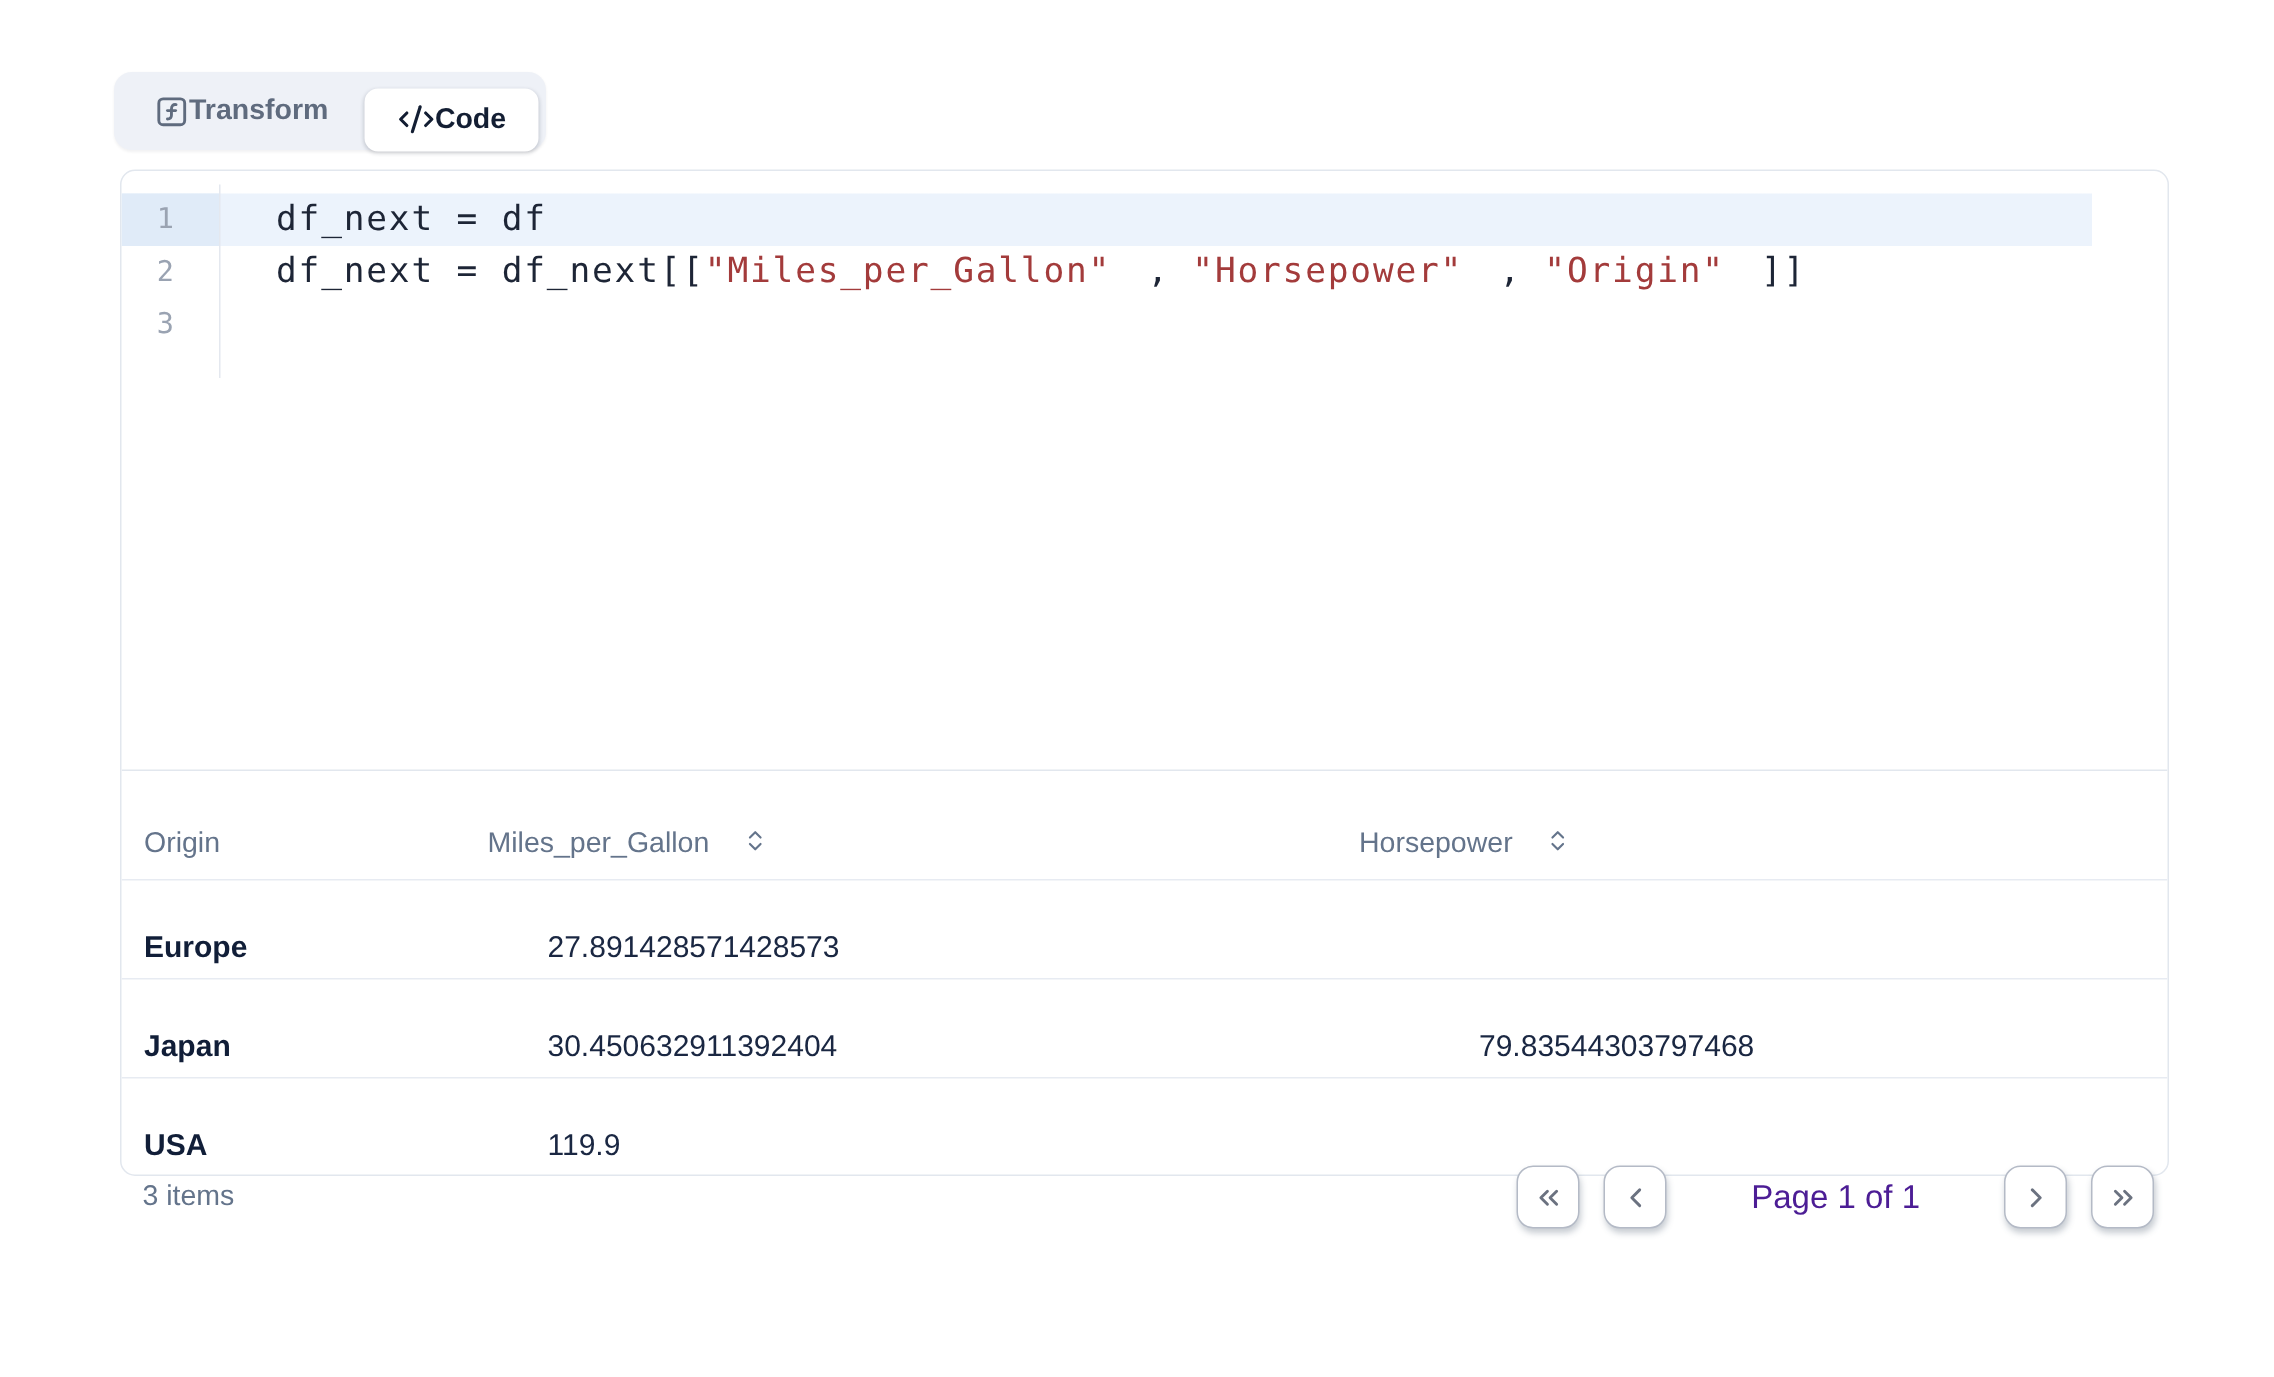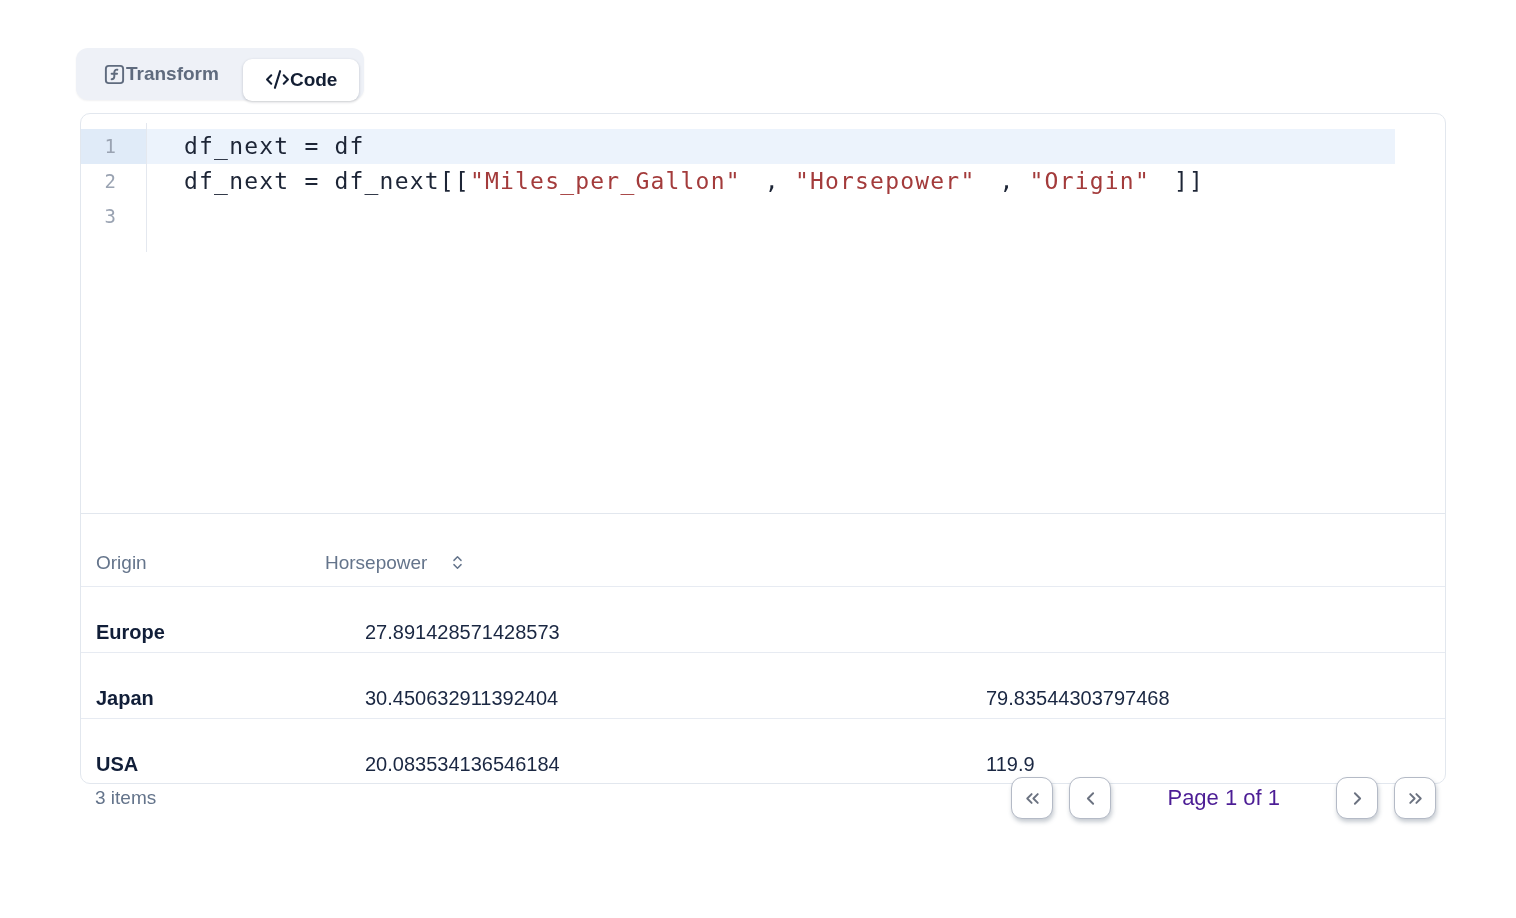--- a/index.html
+++ b/index.html
@@ -37,21 +37,21 @@
                       #ecf3fc calc(100% - 50px), rgba(0,0,0,0) calc(100% - 50px)); }
   .code-line.active .num { background:#e0ebf8; }
   .tok-string { color:#a33b3b; }
   .tok-plain  { color:#1d2536;margin-left:24px; }
 
   
   .thead { display:flex; height:73px; align-items:center;
            border-top:1px solid #e2e7ee; color:#64748b; font-size:19px; }
   .trow  { display:flex; height:66px; align-items:center;
            border-top:1px solid #e7ebf2; font-size:20px; color:#1a2742;gap:40px; }
-  .cell  { padding-left:15px; display:flex; align-items:center; gap:22px;margin-top:25px; }
+  .cell  { padding-left:15px; display:flex; align-items:flex-start; gap:22px;margin-top:25px; }
   .c0 { width:229px; flex:none; }
   .c1 { width:581px; flex:none; }
   .c2 { flex:1; }
   .trow .c0 { font-weight:700; color:#111e38; }
   .sort-icn { display:flex; align-items:center; color:#64748b; }
 
   
   .footer { position:absolute; left:80px; top:756px; width:1366px; height:84px;
             display:flex; align-items:center; justify-content:space-between; }
   .items-label { padding-left:15px; font-size:19px; color:#64748b; }
@@ -97,20 +97,29 @@
         <div class="code-line active"><span class="num">1</span><span class="src"><span class="tok-plain">df_next = df</span></span></div>
         <div class="code-line"><span class="num">2</span><span class="src"><span class="tok-plain">df_next = df_next[[</span><span class="tok-string">"Miles_per_Gallon"</span><span class="tok-plain">, </span><span class="tok-string">"Horsepower"</span><span class="tok-plain">, </span><span class="tok-string">"Origin"</span><span class="tok-plain">]]</span></span></div>
         <div class="code-line"><span class="num">3</span></div>
       </div>
   </div>
 
   <div class="thead" id="table-header">
       <div class="cell c0">
         <span>Origin</span>
       </div>
+      <div class="cell c1">
+        <span>Miles_per_Gallon</span>
+        <span class="sort-icn">
+          <svg width="17" height="17" viewBox="0 0 24 24" fill="none" stroke="currentColor" stroke-width="2" stroke-linecap="round" stroke-linejoin="round">
+            <path d="m7 15 5 5 5-5"></path>
+            <path d="m7 9 5-5 5 5"></path>
+          </svg>
+        </span>
+      </div>
       <div class="cell c2">
         <span>Horsepower</span>
         <span class="sort-icn">
           <svg width="17" height="17" viewBox="0 0 24 24" fill="none" stroke="currentColor" stroke-width="2" stroke-linecap="round" stroke-linejoin="round">
             <path d="m7 15 5 5 5-5"></path>
             <path d="m7 9 5-5 5 5"></path>
           </svg>
         </span>
       </div>
     </div>
@@ -119,21 +128,20 @@
         <div class="cell c0">Europe</div>
         <div class="cell c1">27.891428571428573</div>
       </div>
       <div class="trow">
         <div class="cell c0">Japan</div>
         <div class="cell c1">30.450632911392404</div>
         <div class="cell c2">79.83544303797468</div>
       </div>
       <div class="trow">
         <div class="cell c0">USA</div>
-        <div class="cell c1">20.083534136546184</div>
         <div class="cell c2">119.9</div>
       </div>
     </div>
 </div>
 
 <div class="footer">
   <div class="items-label">3 items</div>
   <div class="pager">
     <div class="pager-group" id="pager-left">
         <button class="pbtn">

